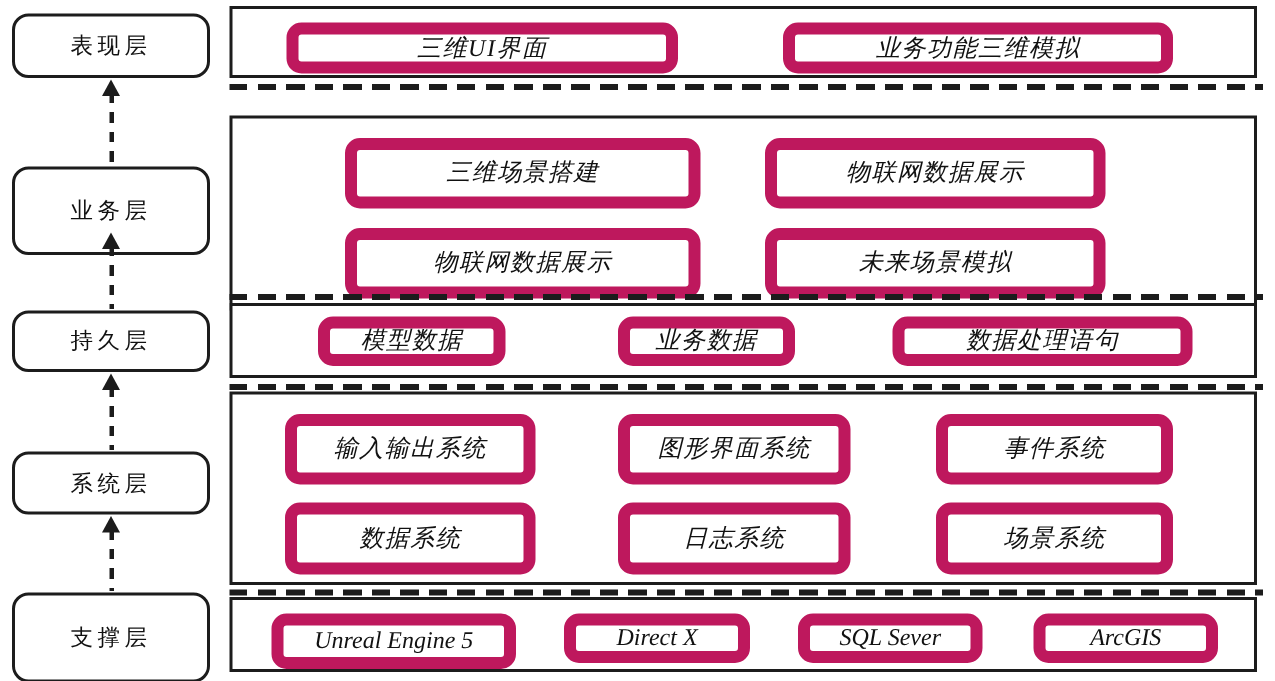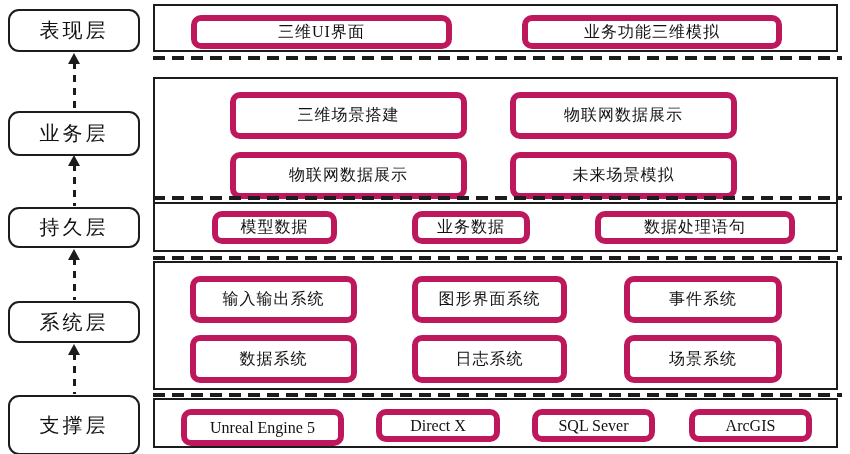--- a/index.html
+++ b/index.html
@@ -5,30 +5,30 @@
   html,body { margin:0; padding:0; background:#ffffff; }
   .canvas {
     position:relative; width:850px; height:454px; background:#ffffff;
     font-family:"Liberation Serif","DejaVu Serif",serif; color:#111;
     overflow:hidden;
   }
   .pill {
     position:absolute; left:8px; width:132px;
     border:2px solid #1c1c1c; border-radius:11px; background:#fff;
     display:flex; align-items:center; justify-content:center;
-    font-size:20px; letter-spacing:3px; box-sizing:border-box;
+    font-size:15px; letter-spacing:3px; box-sizing:border-box;
   }
   .section {
     position:absolute; left:153px; width:685px;
     border:2px solid #1c1c1c; background:#fff; box-sizing:border-box;
   }
   .node {
-    position:absolute; border:6px solid #be185d; border-radius:10px; background:#fff;
+    position:absolute; border:8px solid #be185d; border-radius:10px; background:#fff;
     display:flex; align-items:center; justify-content:center;
-    font-size:16px; letter-spacing:1px; box-sizing:border-box; white-space:nowrap;
+    font-size:16px; letter-spacing:1px; box-sizing:border-box; white-space:nowrap;font-style:italic;
   }
   .hdash {
     position:absolute; left:153px; width:689px; height:4px;
     background:repeating-linear-gradient(to right,#1c1c1c 0 12px,transparent 12px 19px);
   }
   .arrow { position:absolute; left:67px; width:14px; }
   .arrow-head {
     position:absolute; top:0; left:1px; width:0; height:0;
     border-left:6px solid transparent; border-right:6px solid transparent;
     border-bottom:11px solid #1c1c1c;
@@ -37,21 +37,21 @@
     position:absolute; top:9px; bottom:0; left:5.5px; width:3px;
     background:repeating-linear-gradient(to bottom,#1c1c1c 0 7px,transparent 7px 13px);
   }
 </style>
 </head>
 <body>
 
 <div class="canvas">
 
   <div class="pill" style="top:9px;   height:43px;">表现层</div>
-  <div class="pill" style="top:111px; height:45px;">业务层</div>
+  <div class="pill" style="top:111px; height:59px;">业务层</div>
   <div class="pill" style="top:207px; height:41px;">持久层</div>
   <div class="pill" style="top:301px; height:42px;">系统层</div>
   <div class="pill" style="top:395px; height:60px;">支撑层</div>
 
   <div class="arrow" style="top:53px;  height:57px;">
     <span class="arrow-head"></span>
     <span class="arrow-line"></span>
   </div>
   <div class="arrow" style="top:155px; height:51px;">
     <span class="arrow-head"></span>

